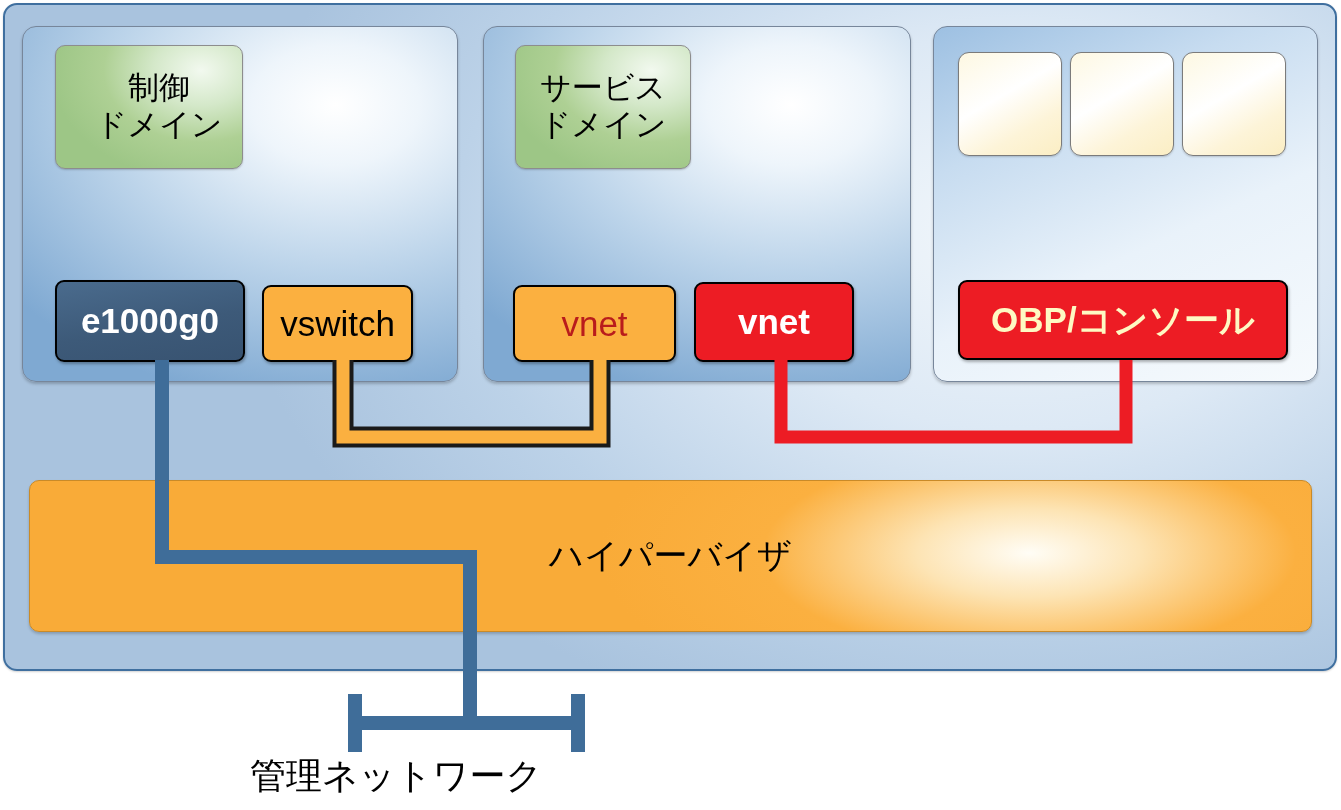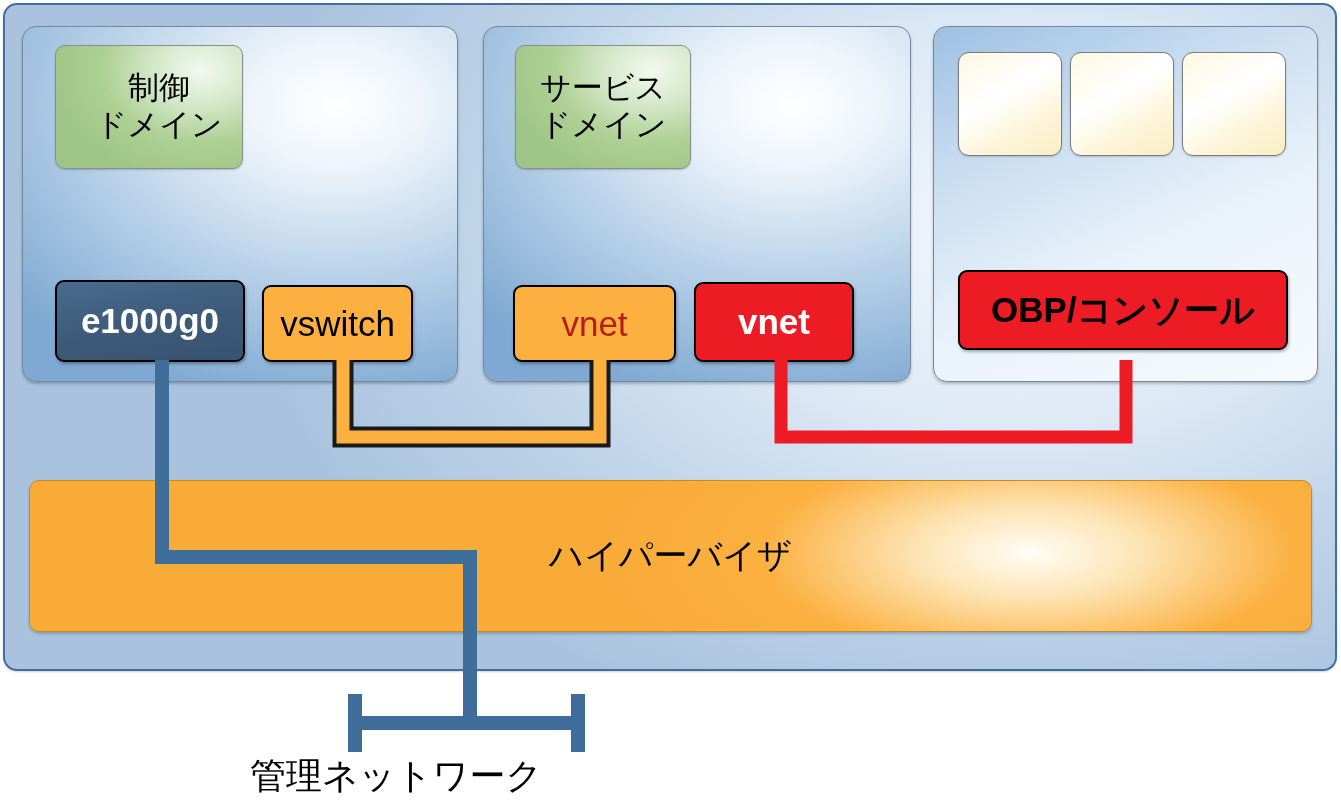--- a/index.html
+++ b/index.html
@@ -145,23 +145,23 @@
     font-size: 35px;
   }
   .node-vntsd {
     left: 694px; top: 282px; width: 160px; height: 80px;
     background: #ed1c24;
     color: #fff;
     font-size: 35px;
     font-weight: bold;
   }
   .node-obp {
-    left: 958px; top: 270px; width: 330px; height: 80px;
+    left: 958px; top: 280px; width: 330px; height: 80px;
     background: #ed1c24;
-    color: #000000;
+    color: #fef9c3;
     font-size: 35px;
     font-weight: bold;
   }
 
   
   .hypervisor {
     position: absolute;
     left: 29px; top: 480px; width: 1283px; height: 152px;
     border-radius: 10px;
     border: 1.4px solid #c98a28;

